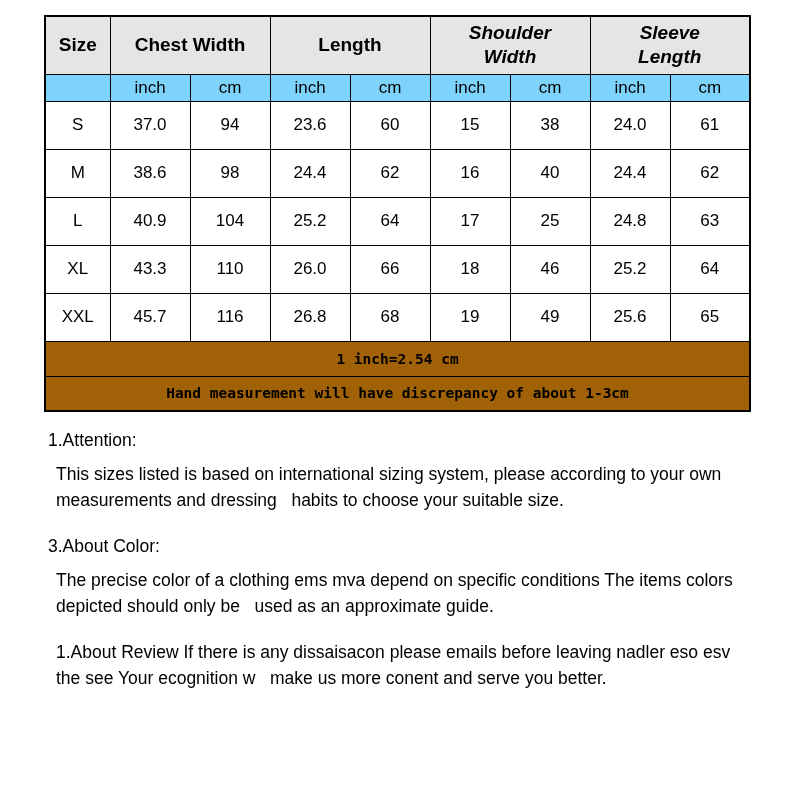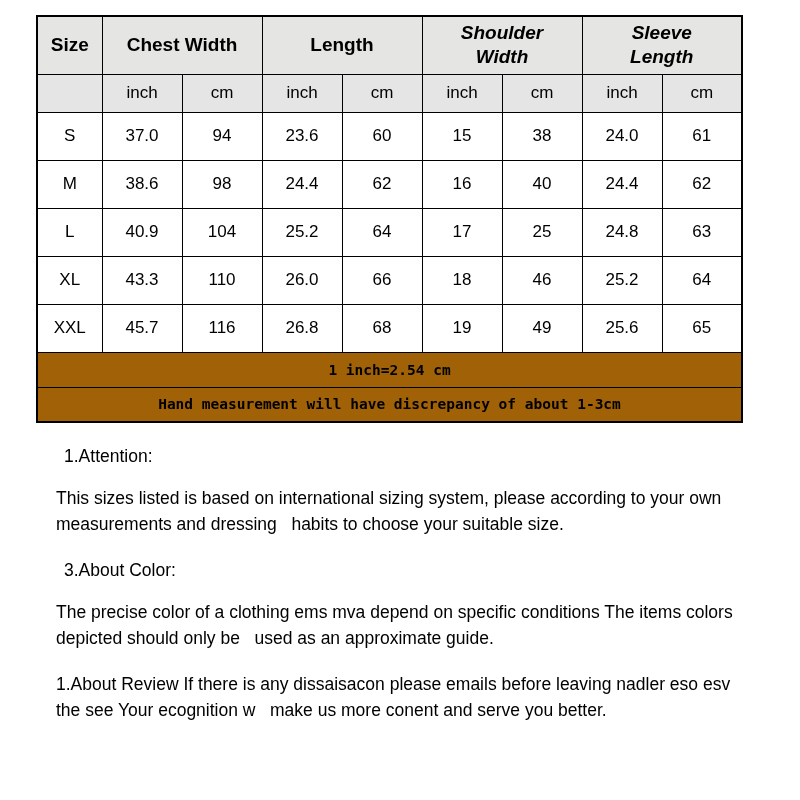--- a/index.html
+++ b/index.html
@@ -9,21 +9,21 @@
     background: #ffffff;
     color: #000000;
     font-family: "Liberation Sans", sans-serif;
     position: relative;
     overflow: hidden;
   }
 
   
   table.size-chart {
     position: absolute;
-    left: 36px; top: 15px;
+    left: 44px; top: 15px;
     border-collapse: collapse;
     table-layout: fixed;
     border: 2px solid #000;
   }
   .size-chart col.c-size { width: 65px; }
   .size-chart col.c-meas { width: 80px; }
   .size-chart th, .size-chart td {
     border: 1px solid #000;
     text-align: center;
     vertical-align: middle;
@@ -31,22 +31,22 @@
   }
   .size-chart tr.hdr th {
     height: 58px;
     background: #e5e5e3;
     font-size: 19px;
     font-weight: bold;
     line-height: 1.3;
   }
   .size-chart .two-line { white-space: pre-line; font-style: italic; }
   .size-chart tr.sub td {
-    height: 38px;
-    background: #e5e5e5;
+    height: 27px;
+    background: #7dd3fc;
     font-size: 17px;
     font-weight: normal;
   }
   .size-chart tr.data td {
     height: 48px;
     background: #ffffff;
     font-size: 17px;
   }
   .size-chart tr.note td {
     height: 35px;
@@ -58,21 +58,21 @@
 
   
   .sections {
     position: absolute;
     left: 48px; top: 427px;
     width: 710px;
     font-size: 17.5px;
     line-height: 26px;
   }
   .section { margin: 0 0 20px 0; }
-  .section .sec-heading { margin: 16px; font-weight: normal; }
+  .section .sec-heading { margin: 0; font-weight: normal; }
   .section .sec-body { margin: 8px; white-space: pre-wrap; }
 </style>
 </head>
 <body>
 
 <table class="size-chart">
   <colgroup>
     <col class="c-size">
     <col class="c-meas">
       <col class="c-meas">

